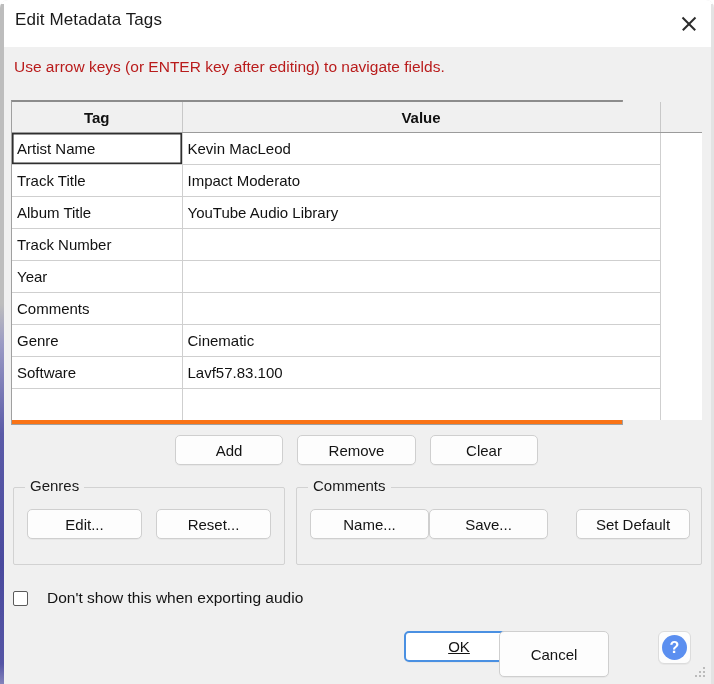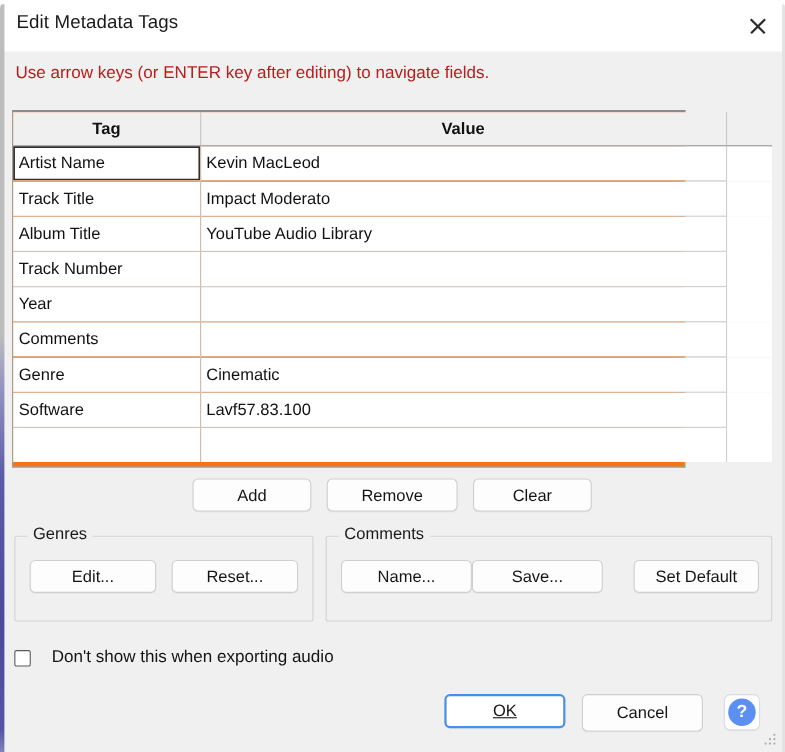--- a/index.html
+++ b/index.html
@@ -260,24 +260,24 @@
     left: 404px;
     top: 584px;
     width: 110px;
     height: 31px;
     border: 2px solid #4a90e2;
     border-radius: 5px;
     background: #ffffff;
     text-decoration: underline;
   }
   .btn-cancel {
-    left: 529px;
+    left: 499px;
     top: 584px;
     width: 110px;
-    height: 34px;
+    height: 46px;
   }
   .btn-help {
     left: 658px;
     top: 584px;
     width: 33px;
     height: 33px;
     border-radius: 6px;
     background: #fdfdfd;
     border: 1px solid #dcdcdc;
   }

